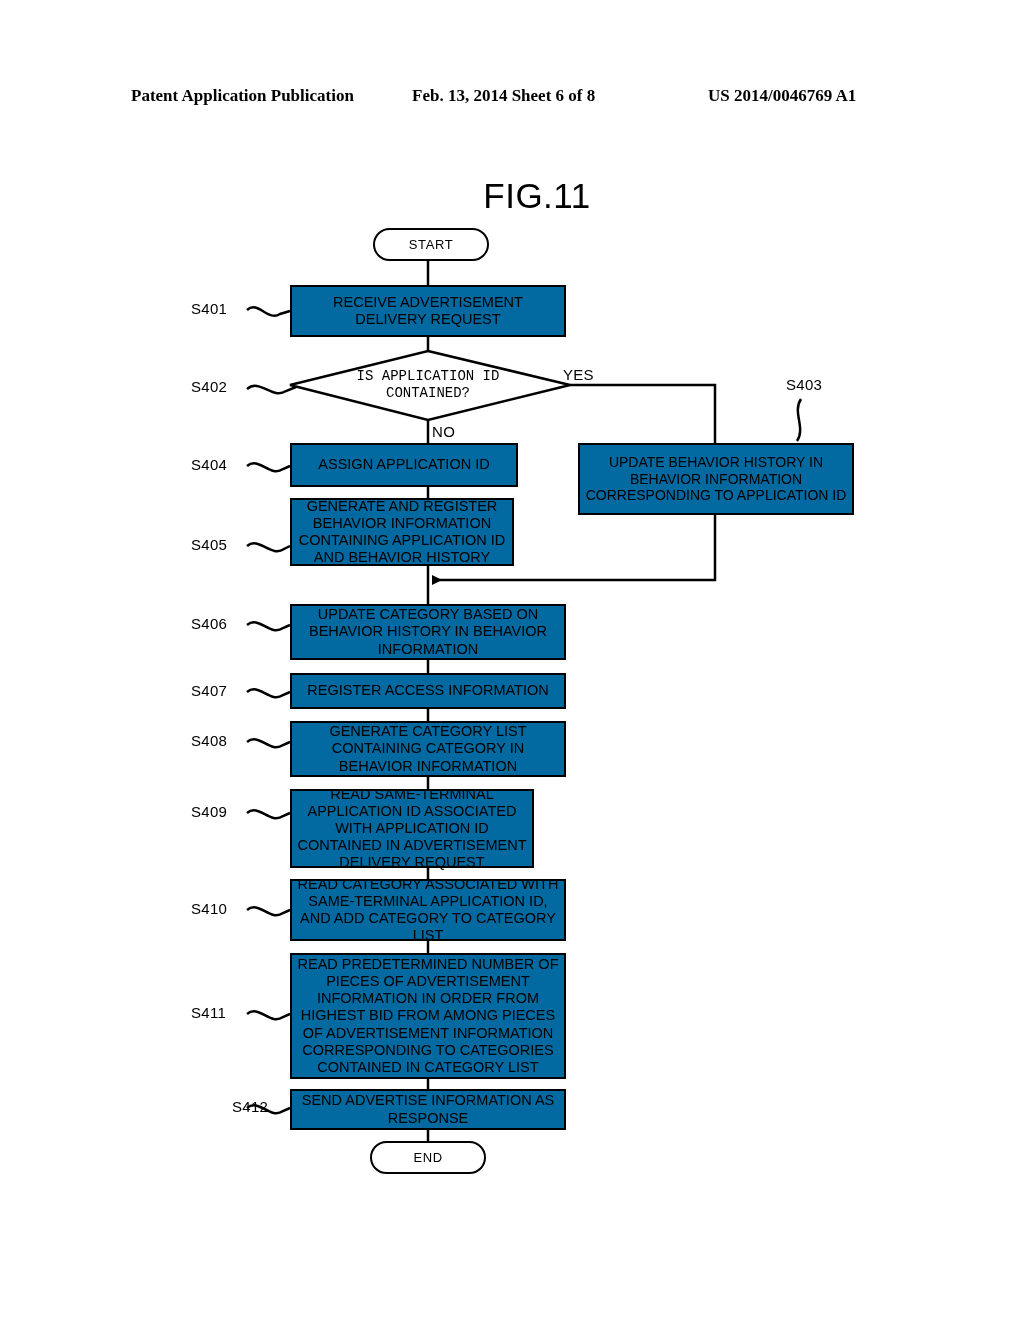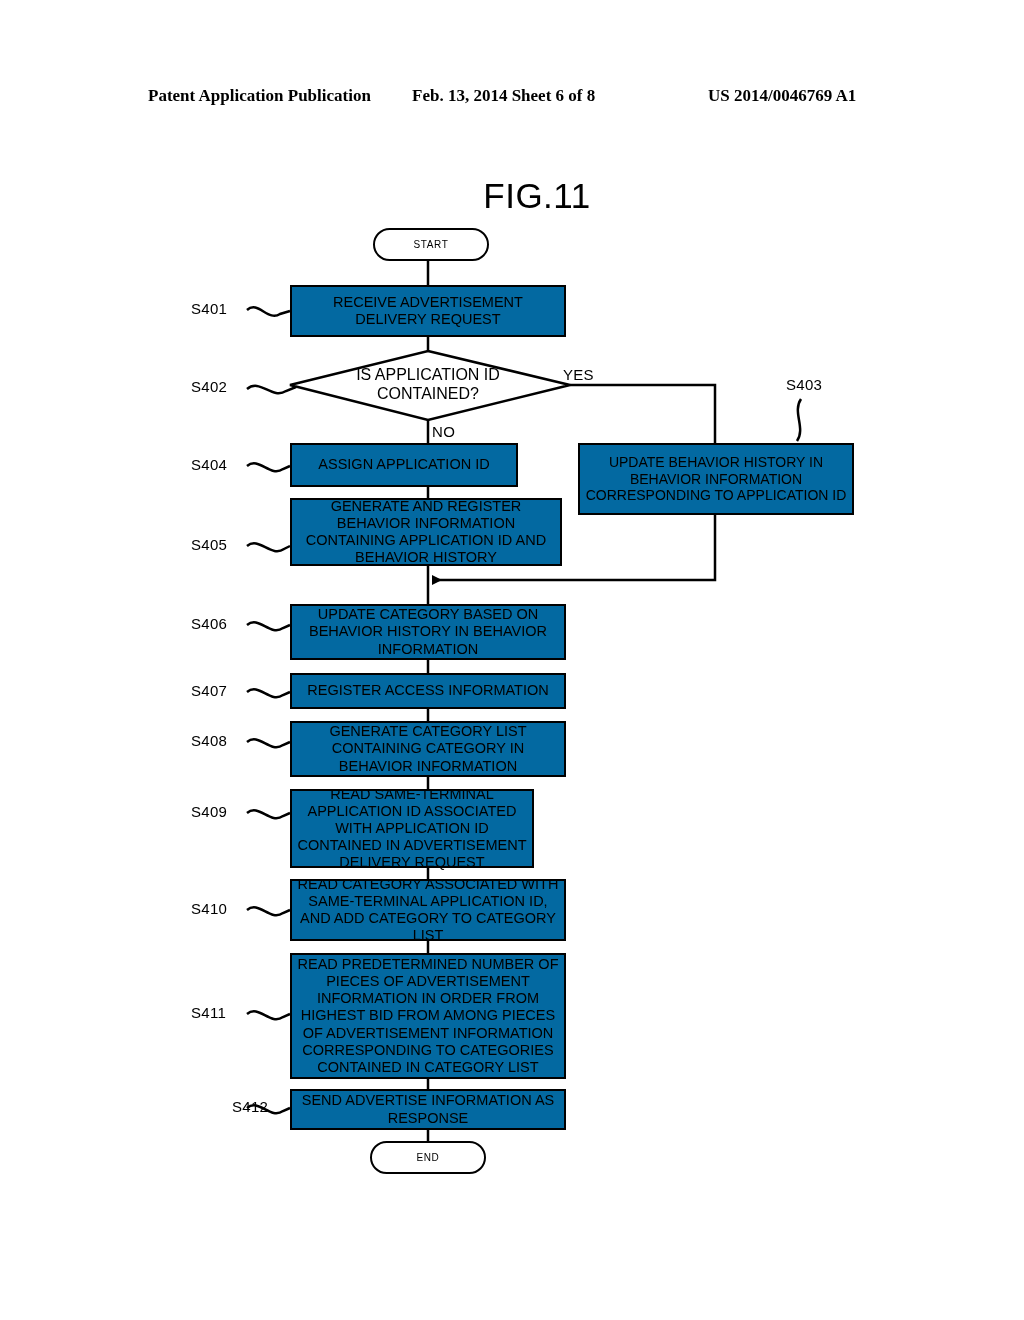--- a/index.html
+++ b/index.html
@@ -22,21 +22,21 @@
     position: absolute;
     top: 86px;
     left: 0;
     width: 1024px;
     height: 26px;
     font-family: "Liberation Serif", serif;
     font-weight: bold;
     font-size: 17px;
     white-space: nowrap;
   }
-  .pub-header .h-left   { position: absolute; left: 148px; top: 0; }
+  .pub-header .h-left   { position: absolute; left: 131px; top: 0; }
   .pub-header .h-mid    { position: absolute; left: 412px; top: 0; }
   .pub-header .h-right  { position: absolute; left: 708px; top: 0; }
 
   
   .fig-title {
     position: absolute;
     top: 176px;
     left: 0;
     width: 1024px;
     text-align: center;
@@ -73,33 +73,33 @@
   .terminal {
     position: absolute;
     box-sizing: border-box;
     border: 2.5px solid #000;
     border-radius: 999px;
     background: #fff;
     display: flex;
     align-items: center;
     justify-content: center;
     text-align: center;
-    font-size: 10px;
+    font-size: 13px;
     letter-spacing: 0.6px;
     font-family: "Liberation Sans", sans-serif;
   }
   .decision-label {
     position: absolute;
     display: flex;
     align-items: center;
     justify-content: center;
     text-align: center;
-    font-size: 16px;
+    font-size: 14px;
     line-height: 1.18;
-    font-family: Liberation Sans, sans-serif;
+    font-family: Liberation Mono, monospace;
     pointer-events: none;
   }
   .step-label {
     position: absolute;
     font-size: 15px;
     letter-spacing: 0.3px;
     white-space: nowrap;
     font-family: "Liberation Sans", sans-serif;
   }
   .branch-label {
@@ -188,21 +188,21 @@
 </div>
 
 <div class="node" style="left:578px; top:443px; width:276px; height:72px; font-size:14px;">
   <span>UPDATE BEHAVIOR HISTORY IN BEHAVIOR INFORMATION CORRESPONDING TO APPLICATION ID</span>
 </div>
 
 <div class="node" style="left:290px; top:443px; width:228px; height:44px;">
   <span>ASSIGN APPLICATION ID</span>
 </div>
 
-<div class="node" style="left:290px; top:498px; width:272px; height:68px;">
+<div class="node" style="left:290px; top:498px; width:224px; height:68px;">
   <span>GENERATE AND REGISTER BEHAVIOR INFORMATION CONTAINING APPLICATION ID AND BEHAVIOR HISTORY</span>
 </div>
 
 <div class="node" style="left:290px; top:604px; width:276px; height:56px;">
   <span>UPDATE CATEGORY BASED ON BEHAVIOR HISTORY IN BEHAVIOR INFORMATION</span>
 </div>
 
 <div class="node" style="left:290px; top:673px; width:276px; height:36px;">
   <span>REGISTER ACCESS INFORMATION</span>
 </div>

